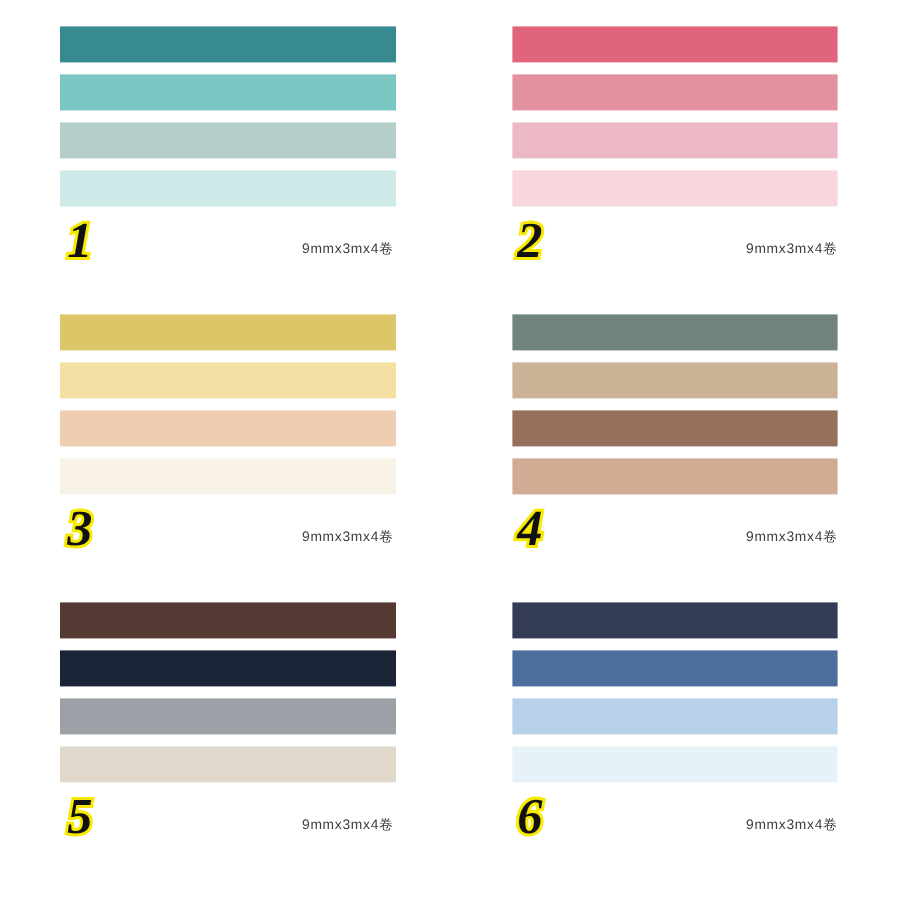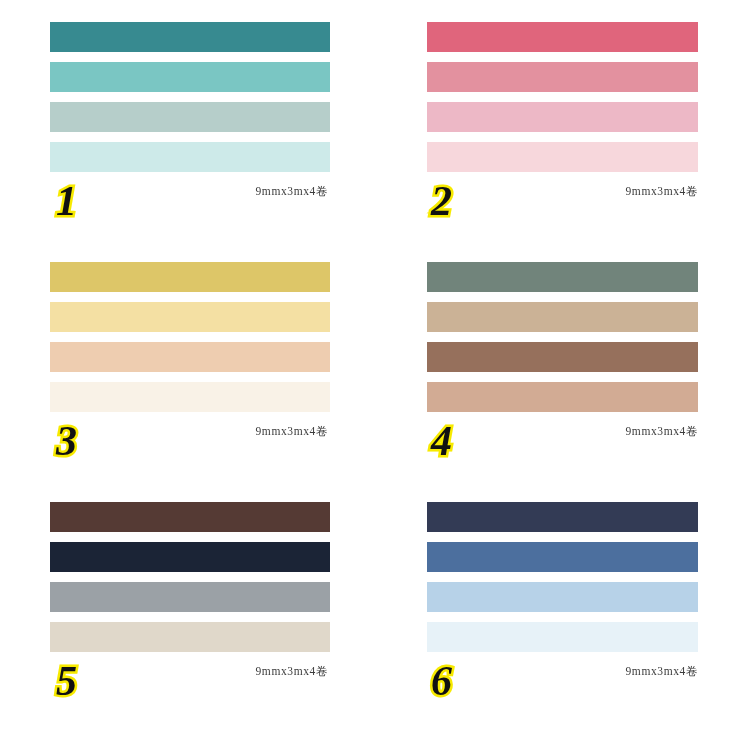--- a/index.html
+++ b/index.html
@@ -63,22 +63,22 @@
     font-style: italic;
     line-height: 1;
     color: #111111;
     -webkit-text-stroke: 5px #f7ea00;
     paint-order: stroke fill;
     letter-spacing: 0;
   }
   .spec-text {
     position: absolute;
     right: 2px;
-    top: 8px;
-    font-family: Liberation Serif, serif;
+    top: 24px;
+    font-family: Liberation Sans, sans-serif;
     font-size: 11.5px;
     color: #3b3b3b;
     letter-spacing: 0.6px;
     white-space: nowrap;
   }
   .col-right .spec-text { right: 0px; }
   .col-left  .badge-number { left: 6px; }
   .col-right .badge-number { left: 4px; }
 </style>
 </head>

